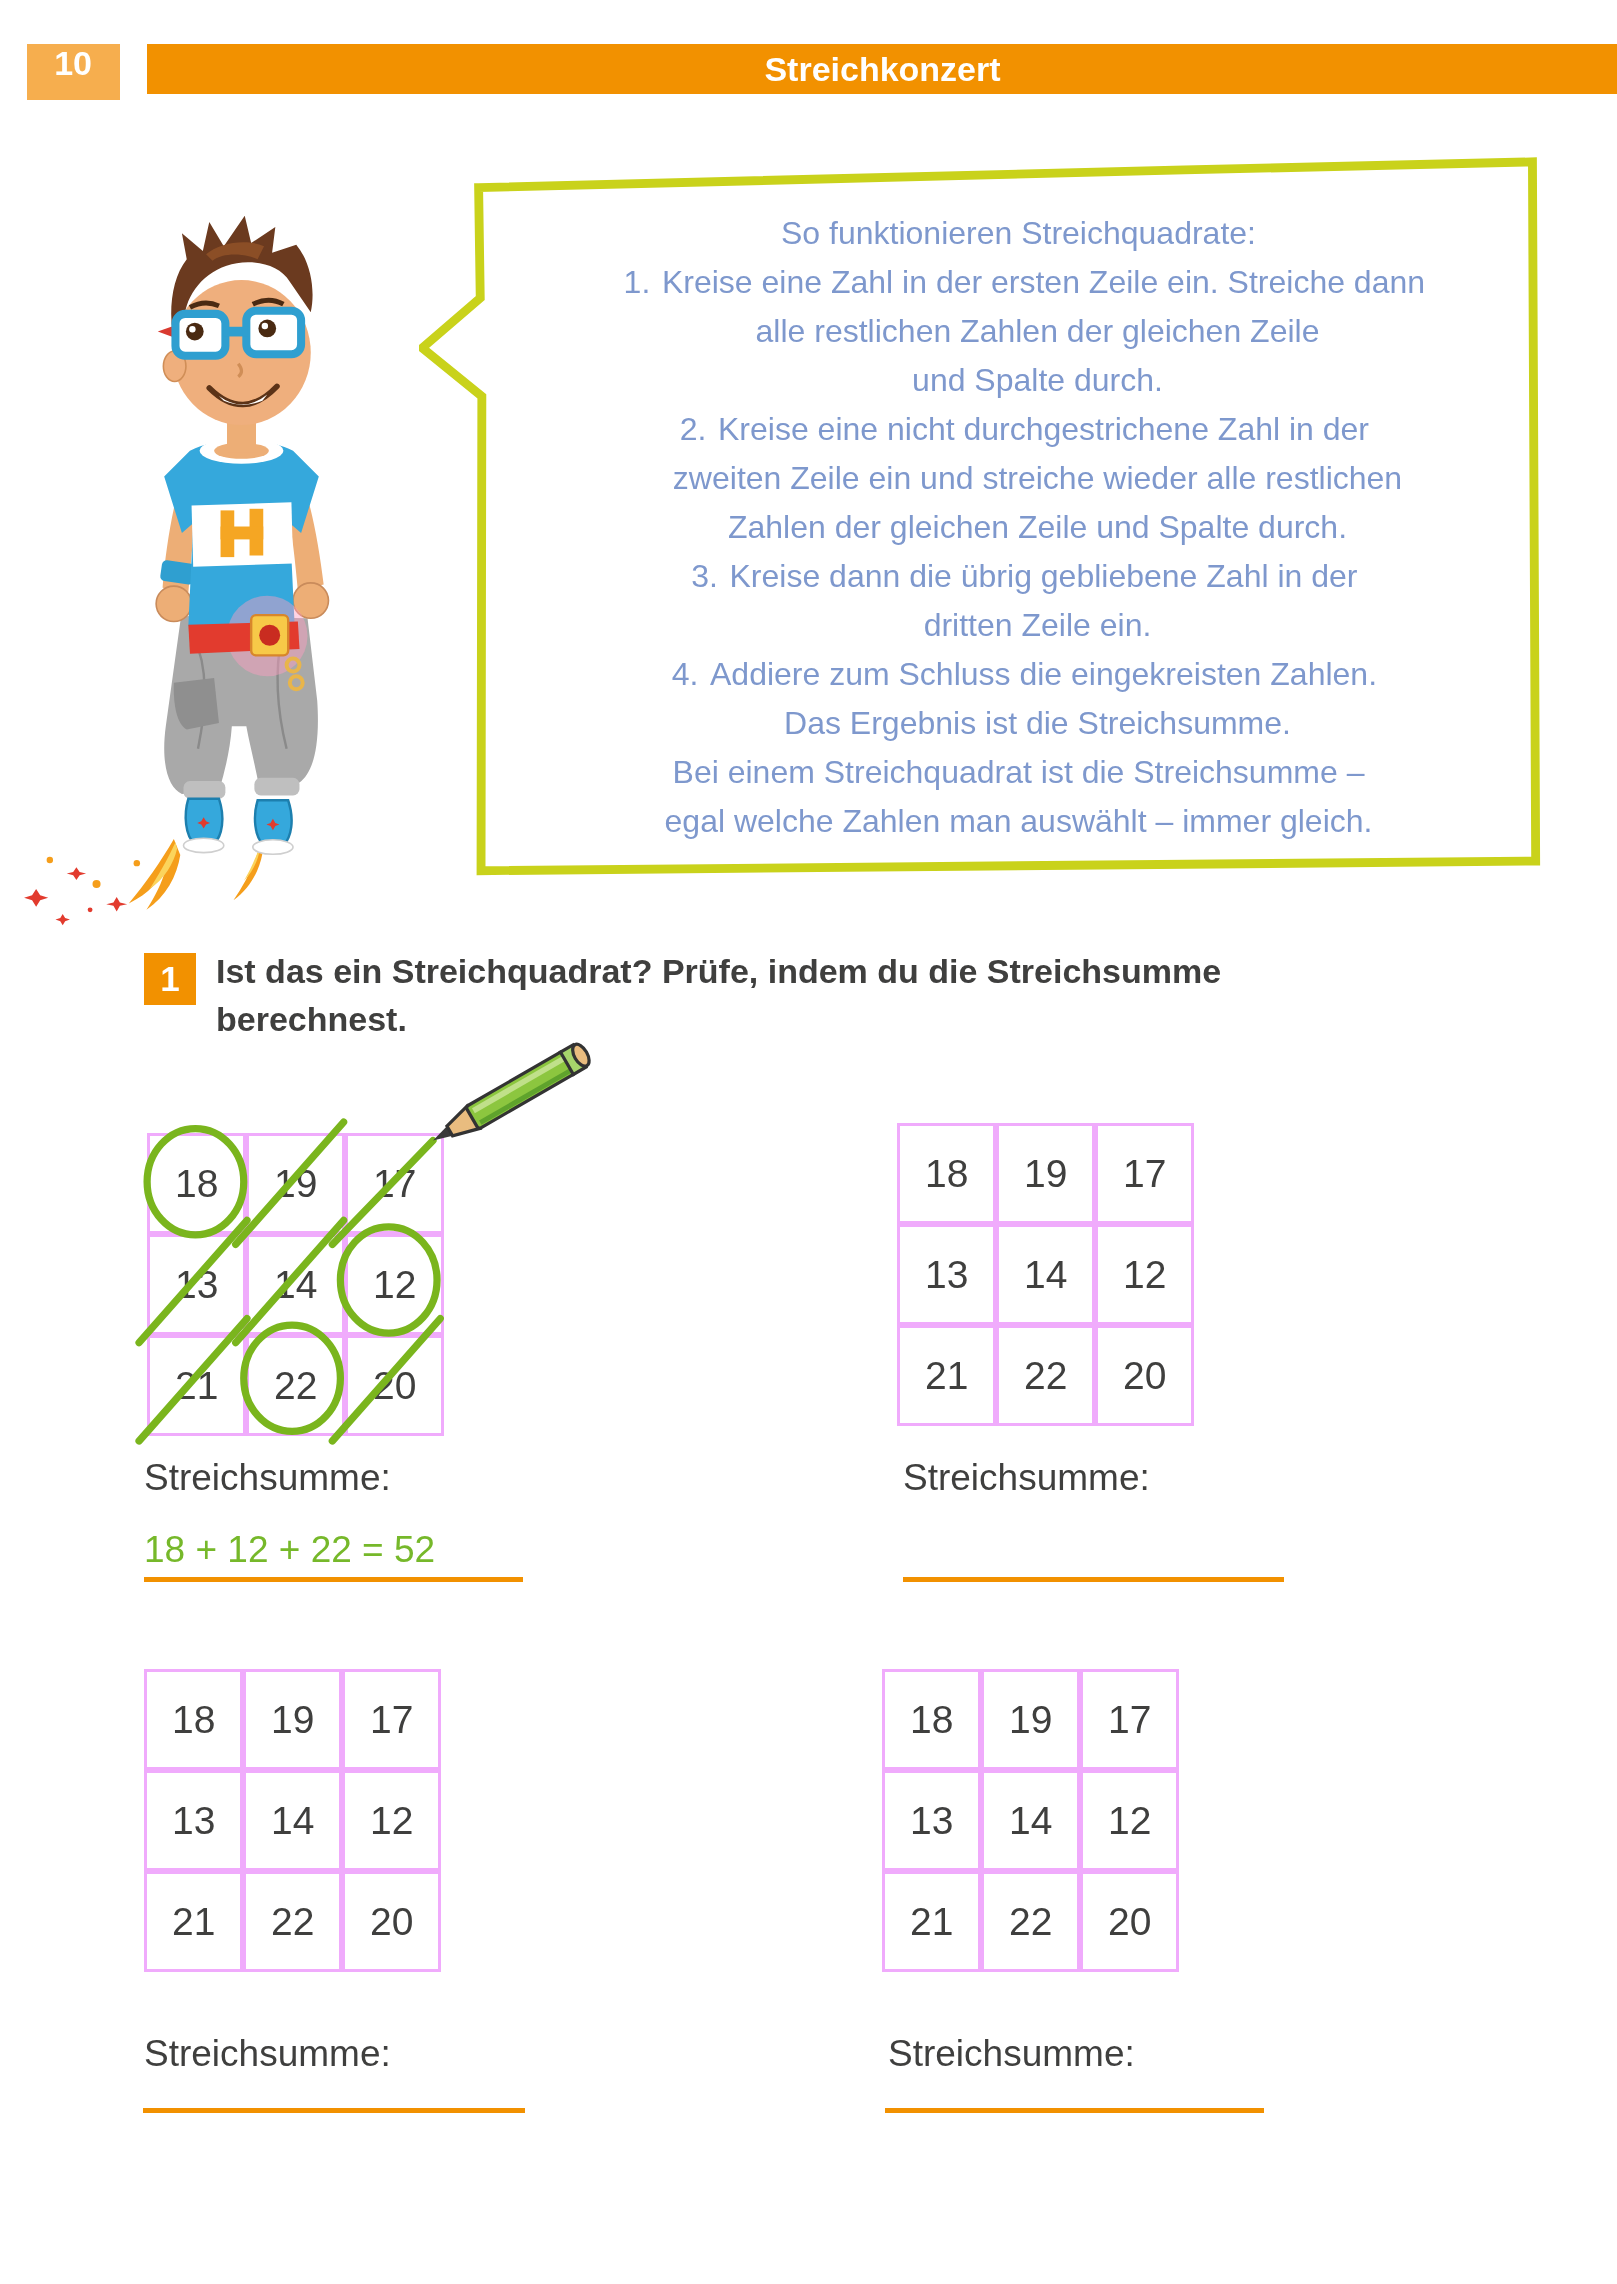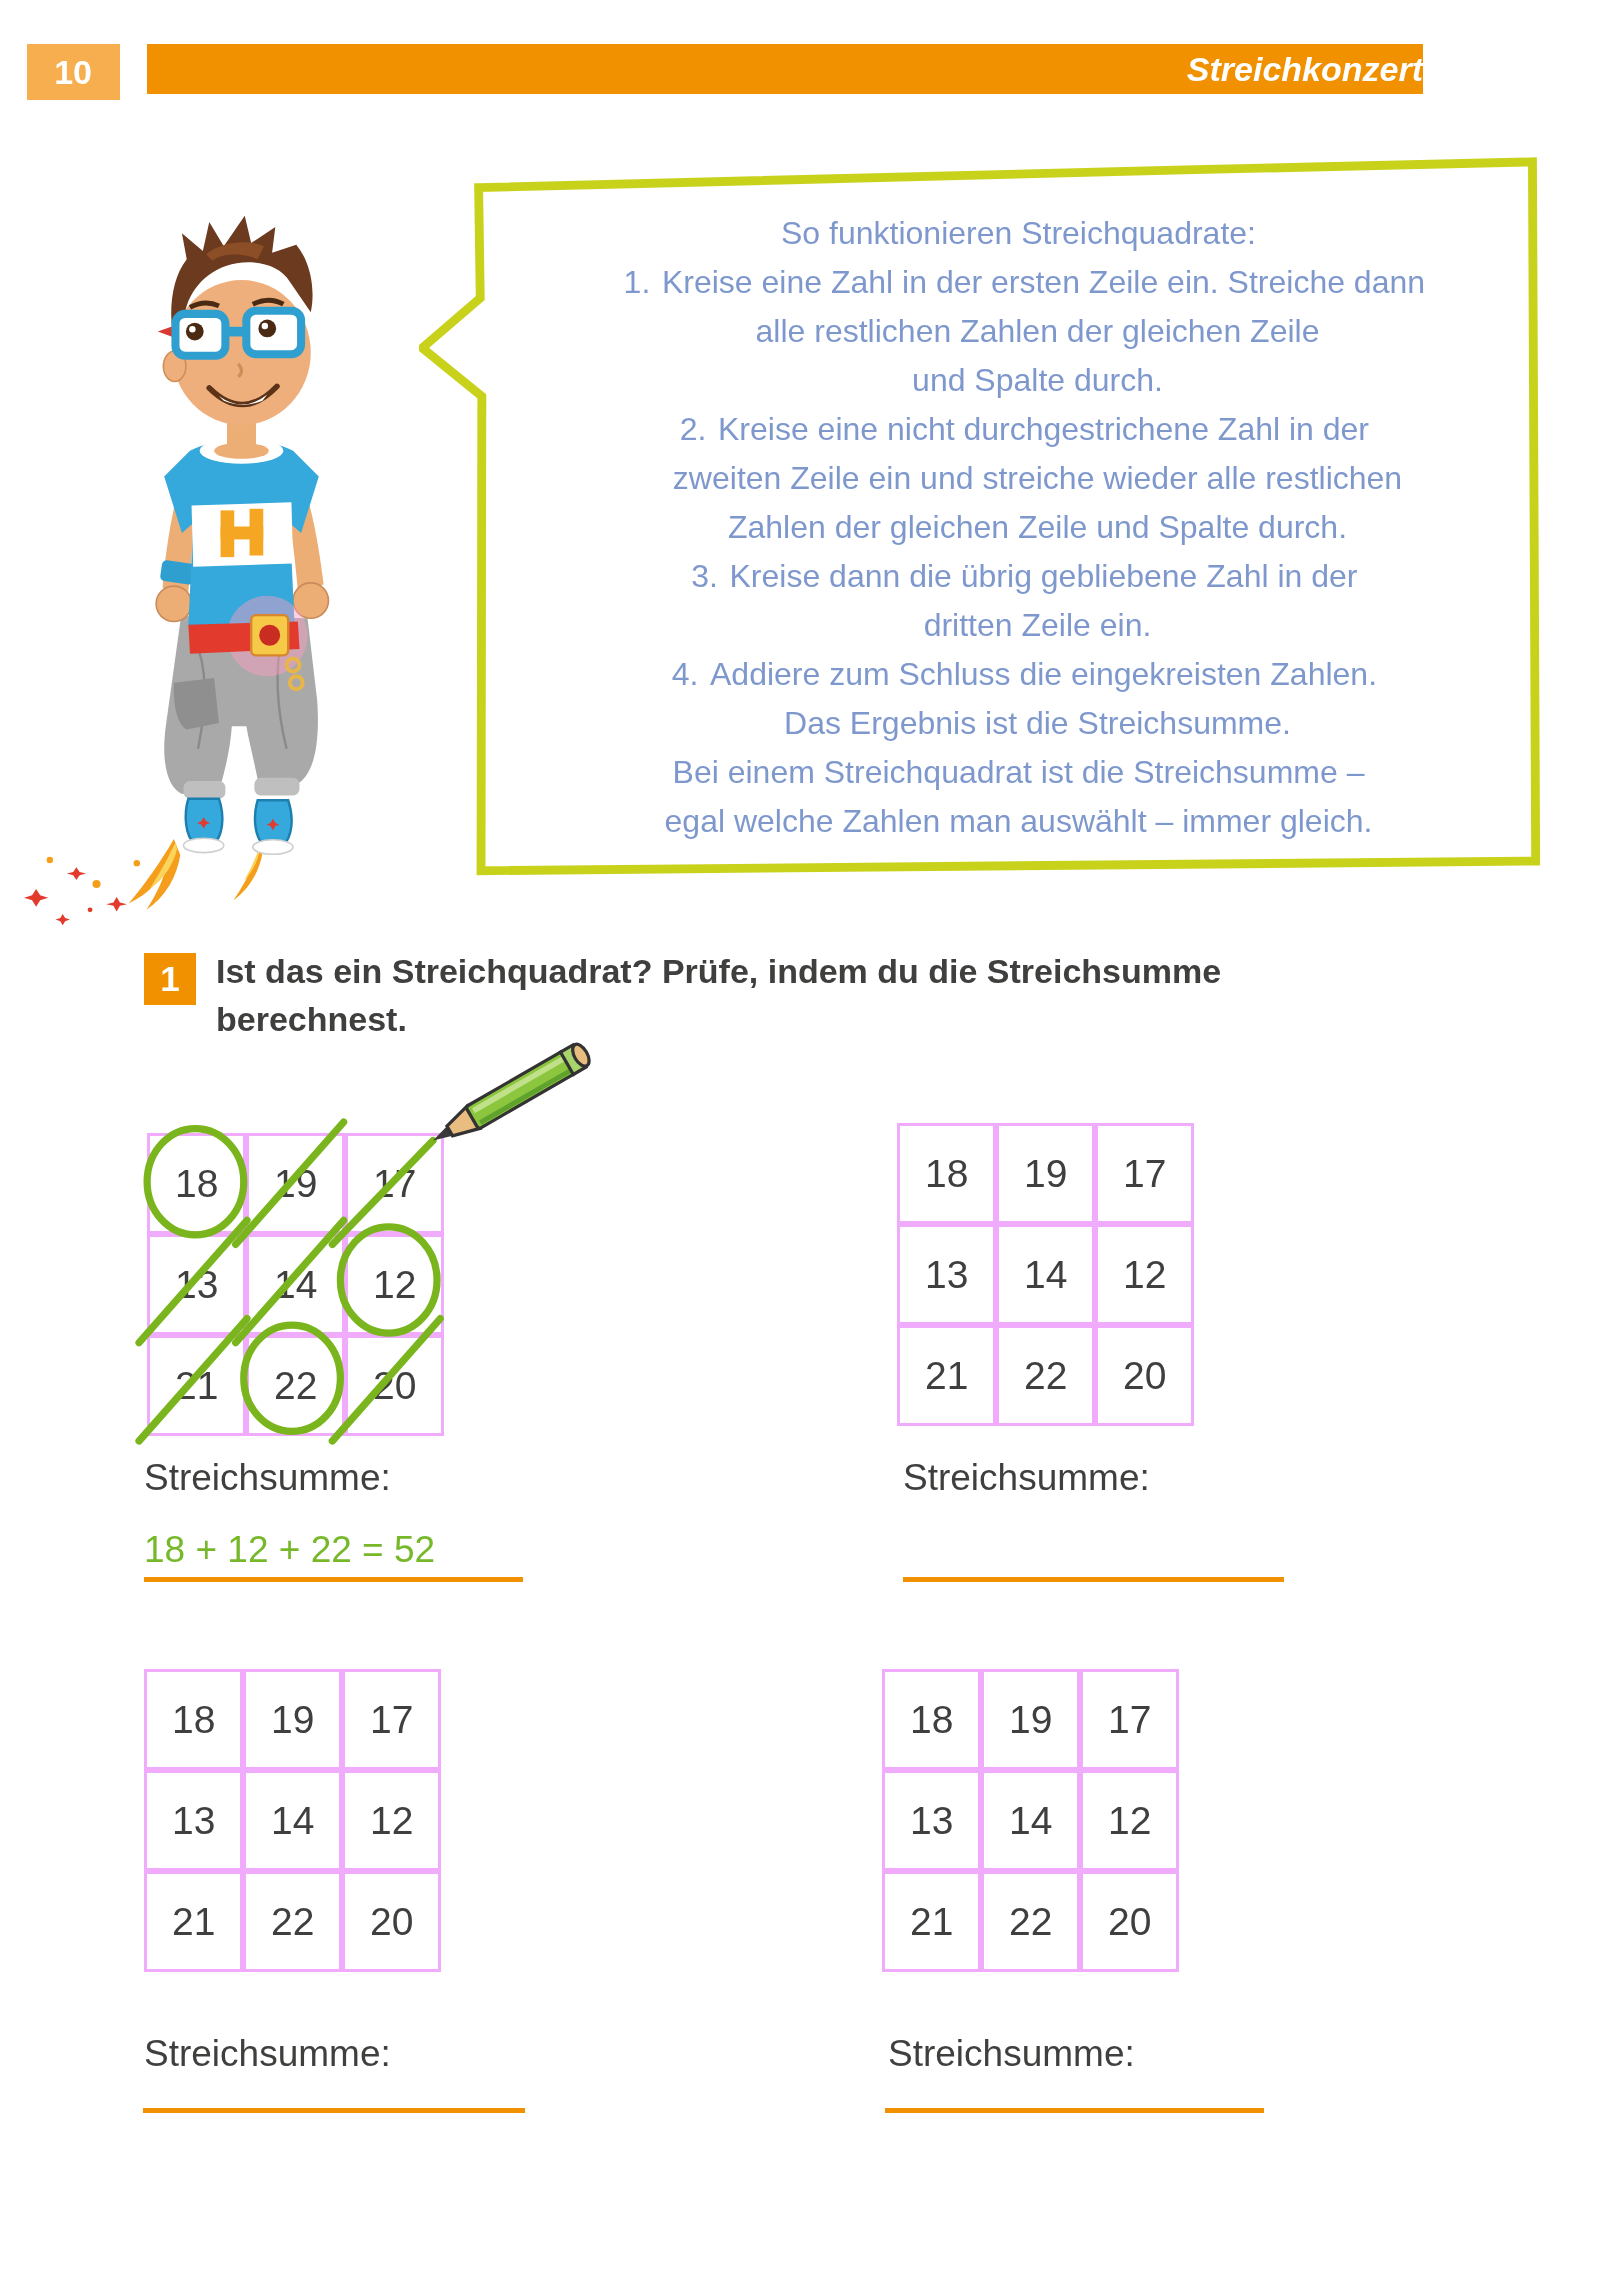--- a/index.html
+++ b/index.html
@@ -1,23 +1,23 @@
 <!DOCTYPE html>
 <html style="font-size:13px"><head>
 <meta charset="utf-8">
 <style>
   html,body{margin:0;padding:0;background:#ffffff;}
   .page{position:relative;width:1618px;height:2284px;background:#ffffff;overflow:hidden;
         font-family:"Liberation Sans", sans-serif;color:#3F3F3E;}
 
   
   .page-tab{position:absolute;left:26.6px;top:44px;width:93px;height:56px;background:#F6AE4E;
+            color:#fff;font-size:34px;font-weight:bold;display:flex;justify-content:center;}
+  .header-bar{position:absolute;left:147px;top:44px;width:1471px;height:50px;background:#F29100;
             color:#fff;font-size:34px;font-weight:bold;display:flex;align-items:center;justify-content:center;}
-  .header-bar{position:absolute;left:147px;top:44px;width:1276px;height:50px;background:#F29100;
-            color:#fff;font-size:34px;font-weight:bold;display:flex;align-items:center;justify-content:flex-end;font-style:italic;}
 
   
   .character{position:absolute;left:16px;top:185px;width:451px;height:741px;}
   .bubble{position:absolute;left:419px;top:149px;width:1136px;height:737px;text-align:center;}
   .bubble-border{position:absolute;left:0;top:0;width:100%;height:100%;}
   .bubble-text{position:absolute;left:96px;top:60px;width:1007px;
                font-size:32px;line-height:49px;color:#7E98CD;}
   .bline{white-space:nowrap;}
   .bline .marker{display:none;}
   .bline.m .marker{display:inline-block;width:50px;}

